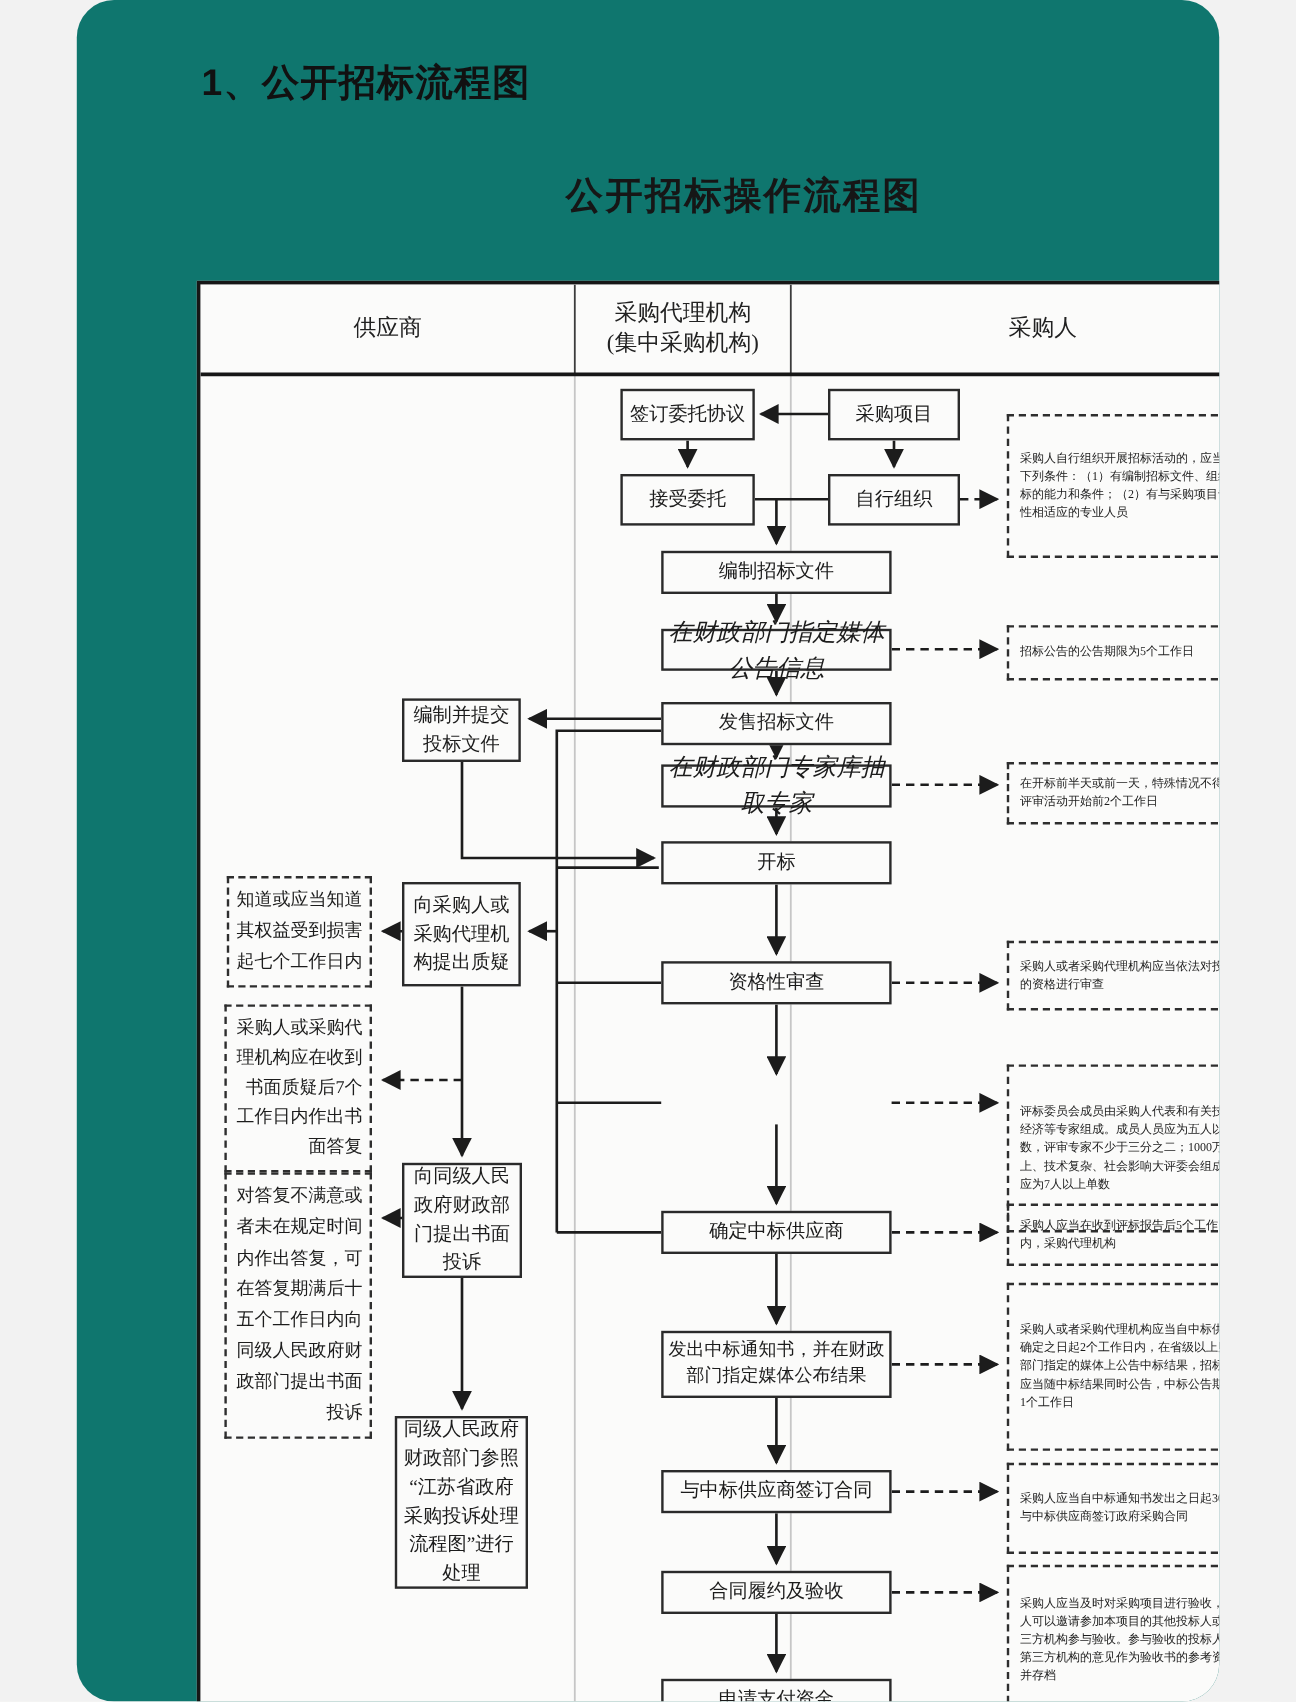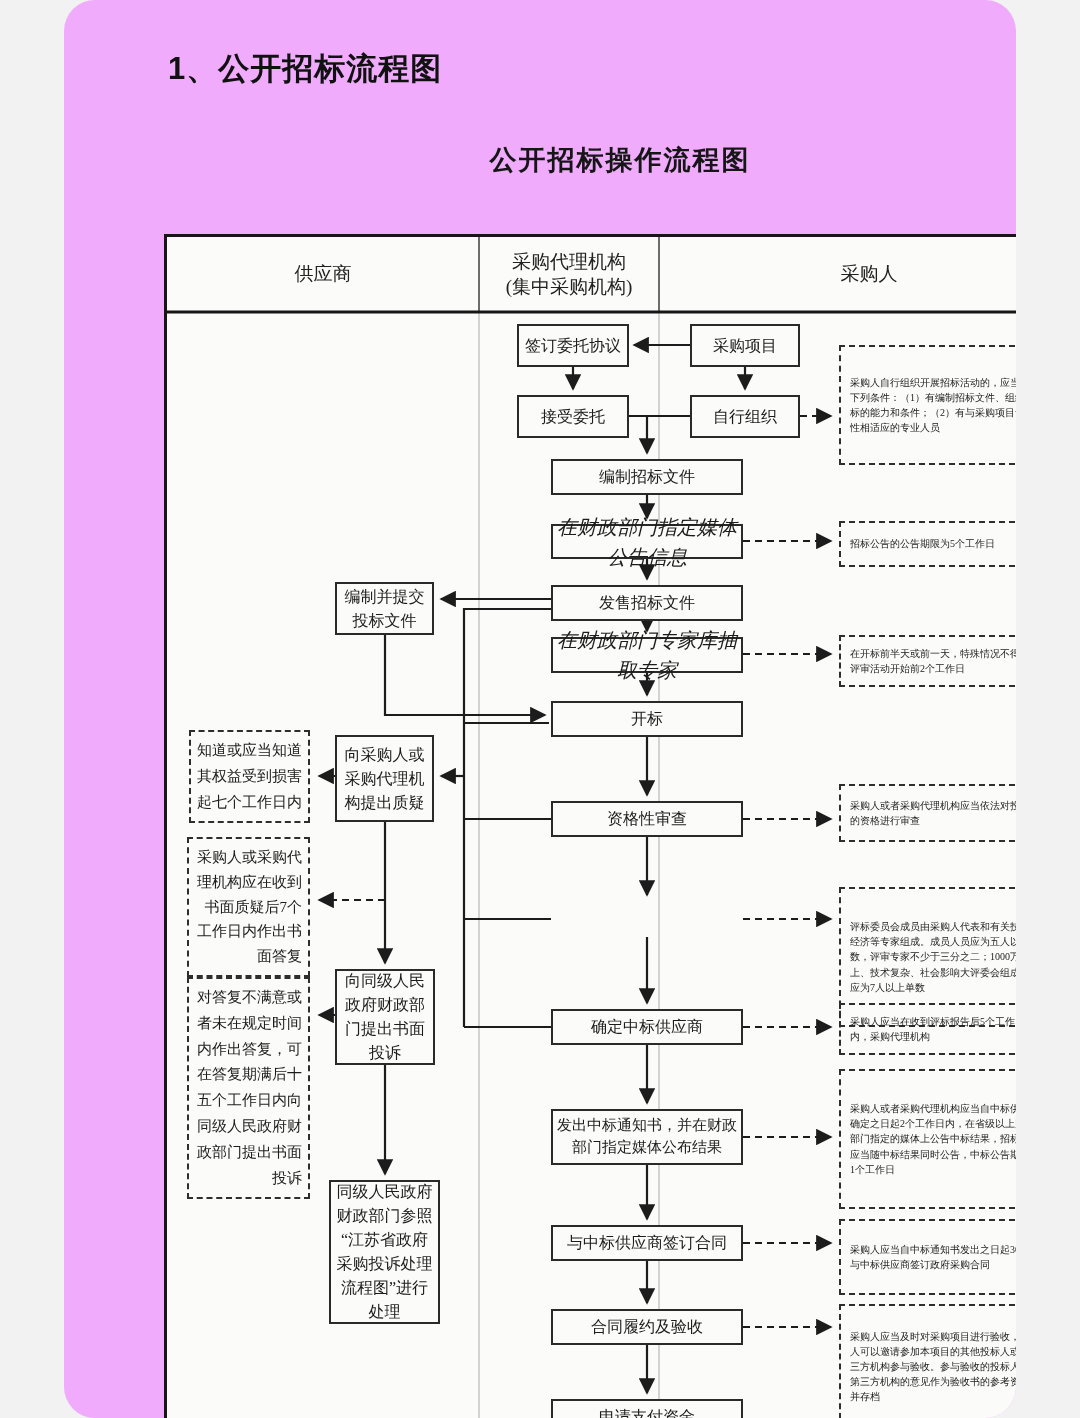--- a/index.html
+++ b/index.html
@@ -1,28 +1,28 @@
 <!DOCTYPE html>
 <html lang="zh"><head>
 <meta charset="utf-8">
 <style>
   html,body{margin:0;padding:0;background:#f2f2f2;}
   .canvas{
     position:relative;width:952px;height:1418px;margin:0 auto;
-    background:#f0abfc;overflow:hidden;
+    background:#0f766e;overflow:hidden;
     font-family:"Liberation Serif","DejaVu Serif",serif;color:#1c1c1c;border-radius:31px;
   }
   .page-title{
     position:absolute;left:104px;top:48px;margin:0;
     font-family:"Liberation Sans","DejaVu Sans",sans-serif;
     font-size:31px;font-weight:bold;color:#111;letter-spacing:1px;
   }
   .chart-title{
     position:absolute;left:100px;top:142px;width:912px;text-align:center;
-    font-size:27px;font-weight:bold;color:#161616;letter-spacing:2px;
+    font-size:31px;font-weight:bold;color:#161616;letter-spacing:2px;
   }
   .board{
     position:absolute;left:100px;top:190px;width:912px;height:1218px;
     border:3px solid #161616;background:#fbfbfa;box-sizing:content-box;margin-top:44px;
   }
   svg.overlay{position:absolute;left:0;top:0;width:912px;height:1218px;z-index:1;}
   .hcell{
     position:absolute;top:0;height:75px;display:flex;flex-direction:column;
     align-items:center;justify-content:center;z-index:2;
     font-size:19px;line-height:1.3;color:#222;

